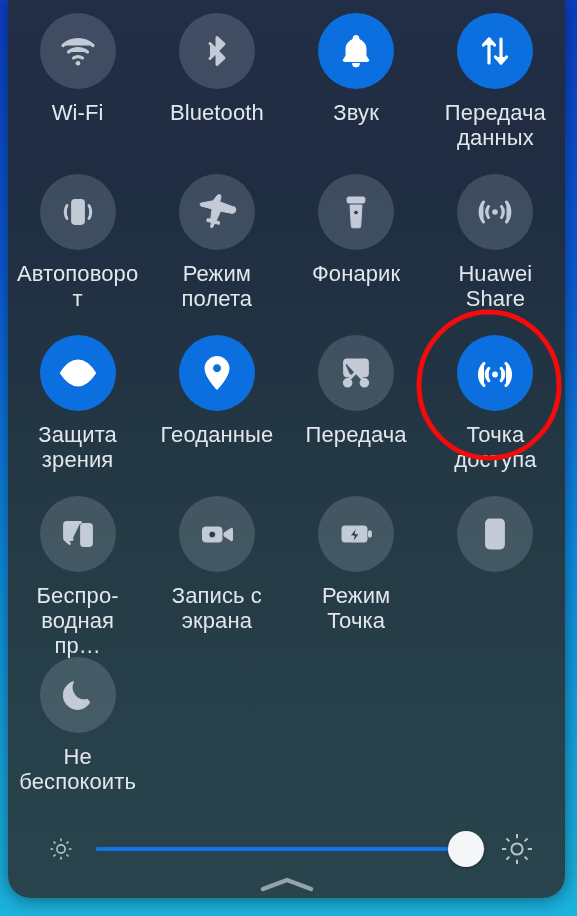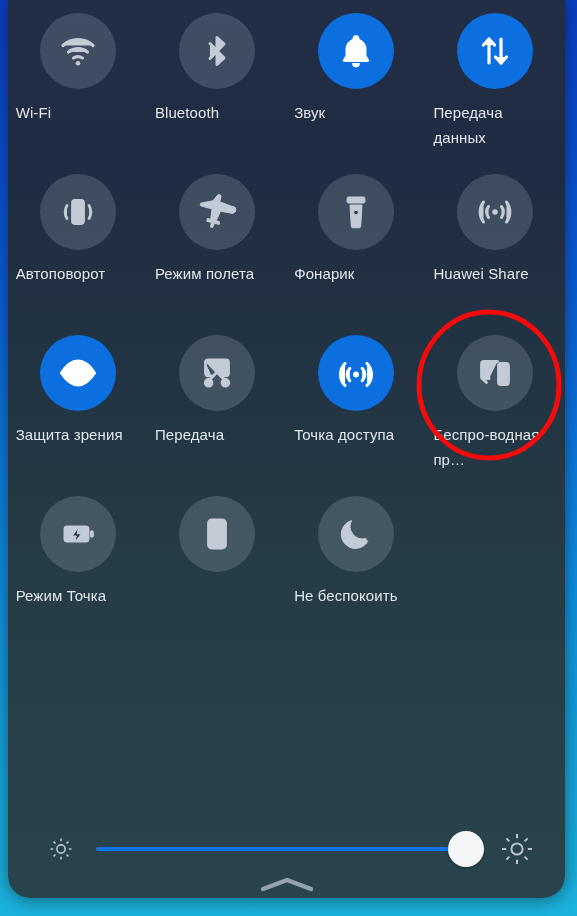--- a/index.html
+++ b/index.html
@@ -97,21 +97,22 @@
     fill: #c3cbd6;
     stroke: #c3cbd6;
   }
   .tile.on .puck svg {
     fill: #ffffff;
     stroke: #ffffff;
   }
   .tile .label {
     margin-top: 11px;
     width: 124px;
-    font-size: 15px;
+    text-align: center;
+    font-size: 22px;
     line-height: 25px;
     color: #e2e7ec;
     letter-spacing: .1px;
     word-break: break-word;
   }
 
   
   .brightness {
     position: absolute;
     left: 0;
@@ -275,20 +276,29 @@
           <div class="label">Huawei Share</div>
         </div>
         <div class="tile on">
           <div class="puck">
             <svg width="40" height="40" viewBox="0 0 40 40" fill="none" stroke-width="3.1" stroke-linejoin="round">
         <path d="M3.5 20 C9 11.5 14.8 8 20 8 c5.2 0 11 3.5 16.5 12 C31 28.5 25.2 32 20 32 C14.8 32 9 28.5 3.5 20 z"></path>
         <circle cx="20" cy="20" r="4.6" stroke="none"></circle>
       </svg>
           </div>
           <div class="label">Защита зрения</div>
+        </div>
+        <div class="tile on">
+          <div class="puck">
+            <svg width="40" height="40" viewBox="0 0 40 40" stroke="none">
+        <path d="M20 3.5 c-6.6 0-12 5.3-12 11.9 C8 24.2 20 36.5 20 36.5 S32 24.2 32 15.4 C32 8.8 26.6 3.5 20 3.5 z"></path>
+        <circle cx="20" cy="15.2" r="4.4" fill="#0b6fe0"></circle>
+      </svg>
+          </div>
+          <div class="label">Геоданные</div>
         </div>
         <div class="tile off">
           <div class="puck">
             <svg width="40" height="40" viewBox="0 0 40 40" fill="none" stroke-width="2.8" stroke-linecap="round" stroke-linejoin="round">
         <path d="M8.5 9.5 a2.6 2.6 0 0 1 2.6-2.6 h17.8 a2.6 2.6 0 0 1 2.6 2.6 v10.8 a2.6 2.6 0 0 1-2.6 2.6 h-3.6"></path>
         <path d="M14.6 22.9 h-3.5 a2.6 2.6 0 0 1-2.6-2.6 V9.5"></path>
         <line x1="13.2" y1="12" x2="26.8" y2="26.2"></line>
         <line x1="26.8" y1="12" x2="13.2" y2="26.2"></line>
         <circle cx="11.6" cy="29.8" r="3.4"></circle>
         <circle cx="28.4" cy="29.8" r="3.4"></circle>
@@ -310,20 +320,30 @@
         </div>
         <div class="tile off">
           <div class="puck">
             <svg width="40" height="40" viewBox="0 0 40 40" fill="none" stroke-width="2.8" stroke-linecap="round" stroke-linejoin="round">
         <path d="M22.5 8.5 H8.8 A2.3 2.3 0 0 0 6.5 10.8 v12.4 a2.3 2.3 0 0 0 2.3 2.3 h5.4"></path>
         <polyline points="11.5,29.5 6.8,25.3 11.5,21.5"></polyline>
         <rect x="23.5" y="10.5" width="10" height="21" rx="2.2"></rect>
       </svg>
           </div>
           <div class="label">Беспро-водная пр…</div>
+        </div>
+        <div class="tile off">
+          <div class="puck">
+            <svg width="40" height="40" viewBox="0 0 40 40" stroke="none">
+        <rect x="5.5" y="13" width="19.5" height="15" rx="3"></rect>
+        <path d="M27 19 l7-4.6 a1 1 0 0 1 1.5 .85 v10.5 a1 1 0 0 1-1.5 .85 L27 22 z"></path>
+        <circle cx="15.2" cy="20.5" r="3.4" fill="#2c3749"></circle>
+      </svg>
+          </div>
+          <div class="label">Запись с экрана</div>
         </div>
         <div class="tile off">
           <div class="puck">
             <svg width="40" height="40" viewBox="0 0 40 40" stroke="none">
         <path d="M6 14.6 a2.6 2.6 0 0 1 2.6-2.6 h19.8 a2.6 2.6 0 0 1 2.6 2.6 v10.8 a2.6 2.6 0 0 1-2.6 2.6 H8.6 A2.6 2.6 0 0 1 6 25.4 z"></path>
         <rect x="32.5" y="16.8" width="2.8" height="6.4" rx="1.1"></rect>
         <path d="M20.4 13.8 l-6.2 8.1 h4.1 l-1.4 6.3 6.3-8.4 h-4.1 z" fill="#2c3749"></path>
       </svg>
           </div>
           <div class="label">Режим Точка</div>

